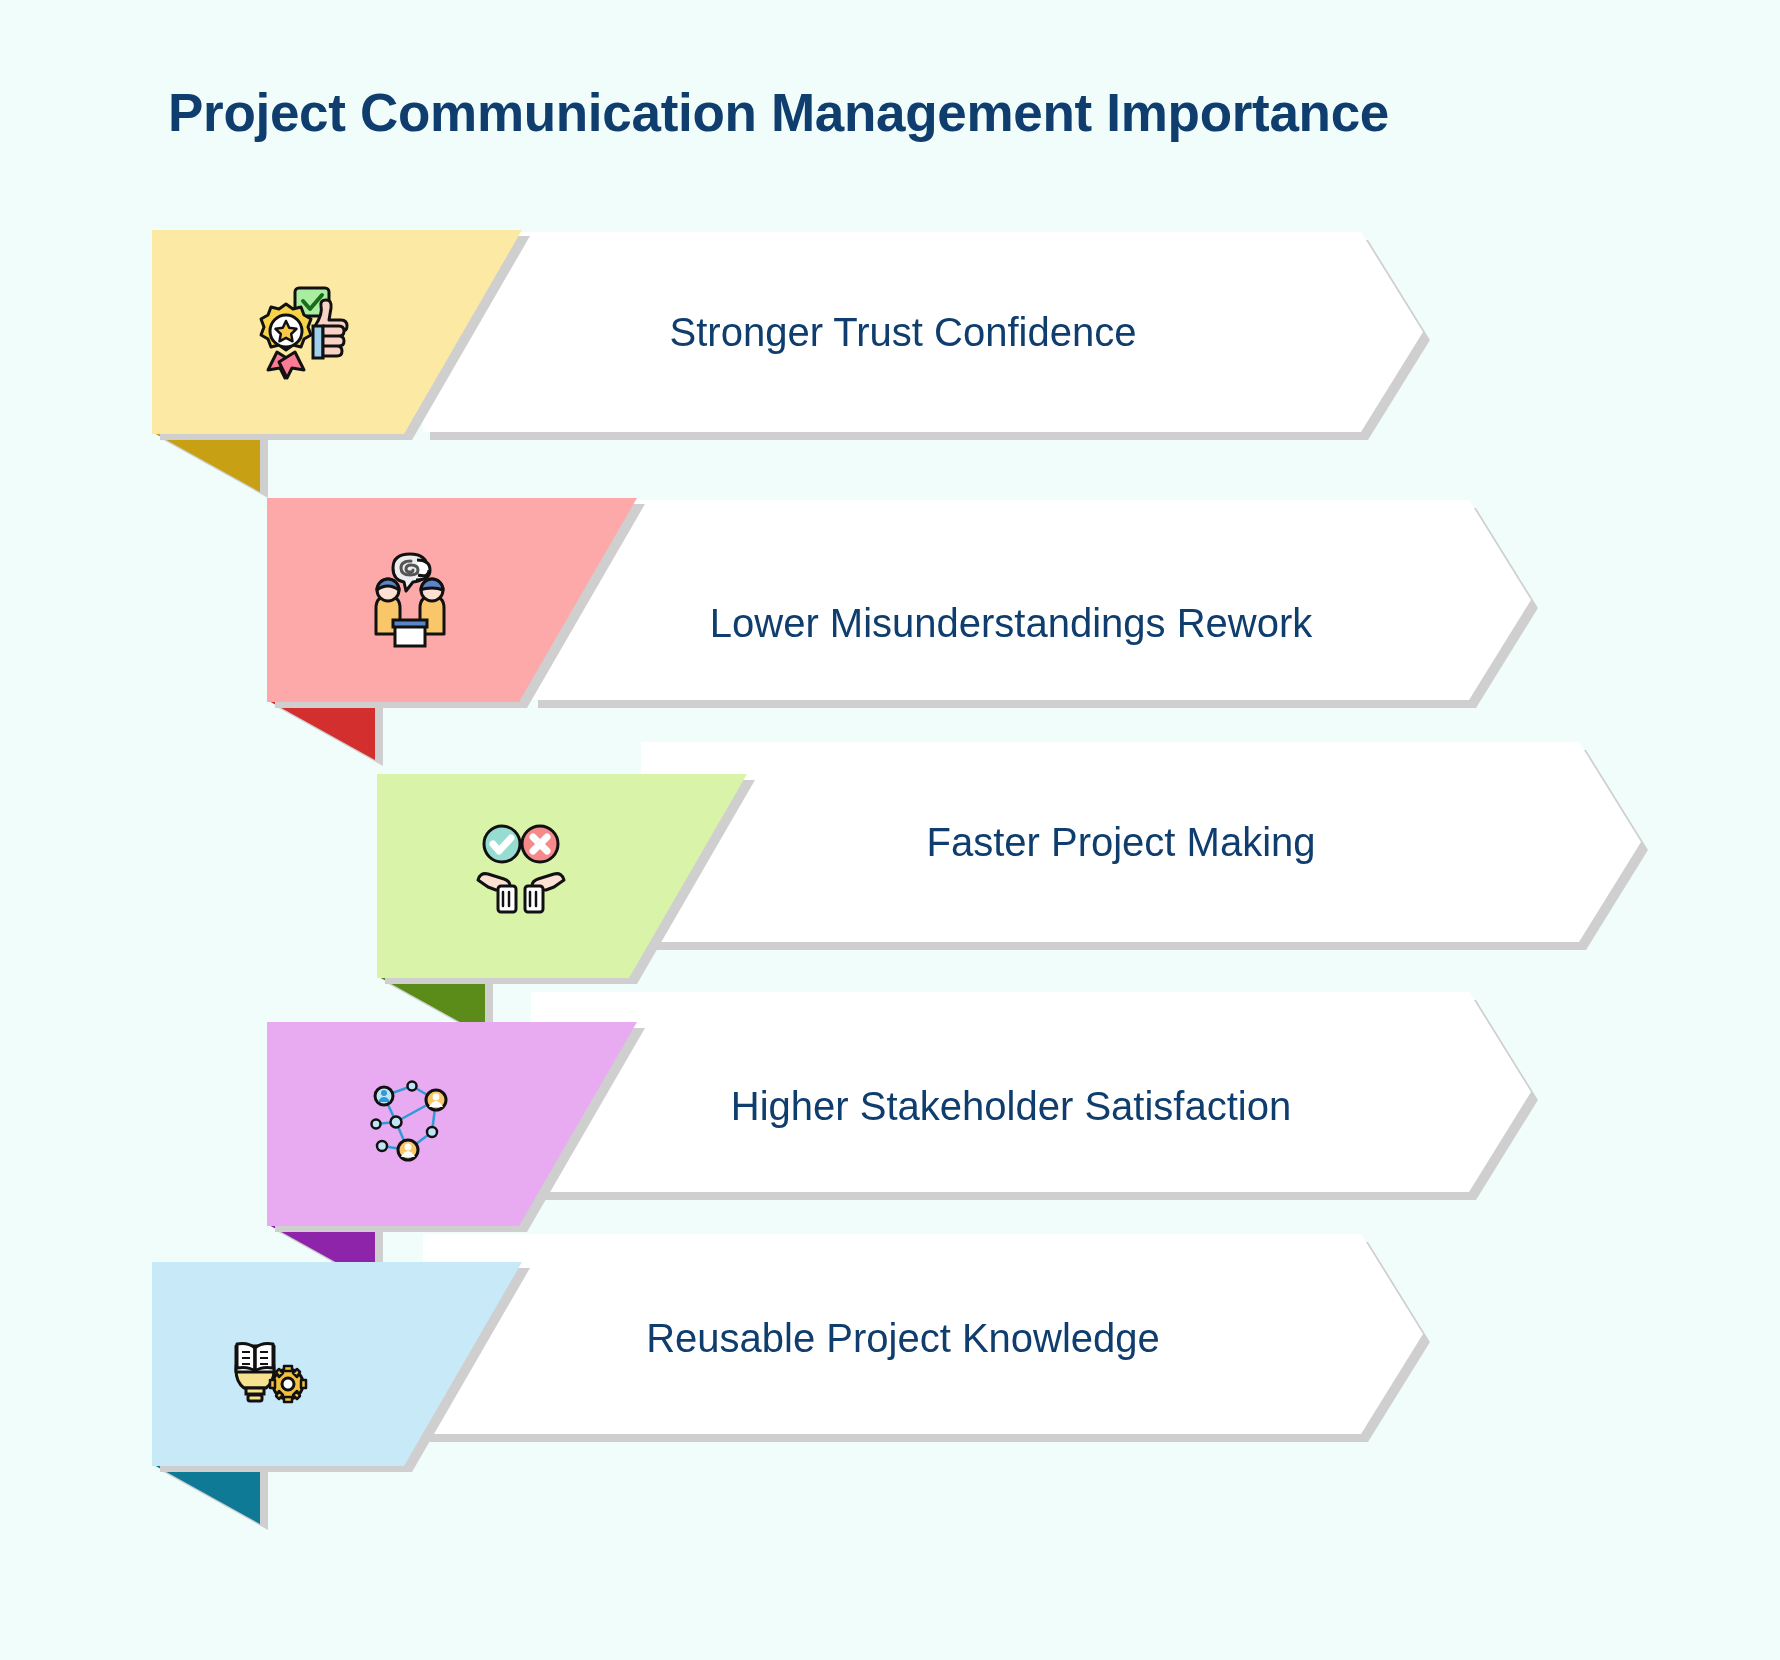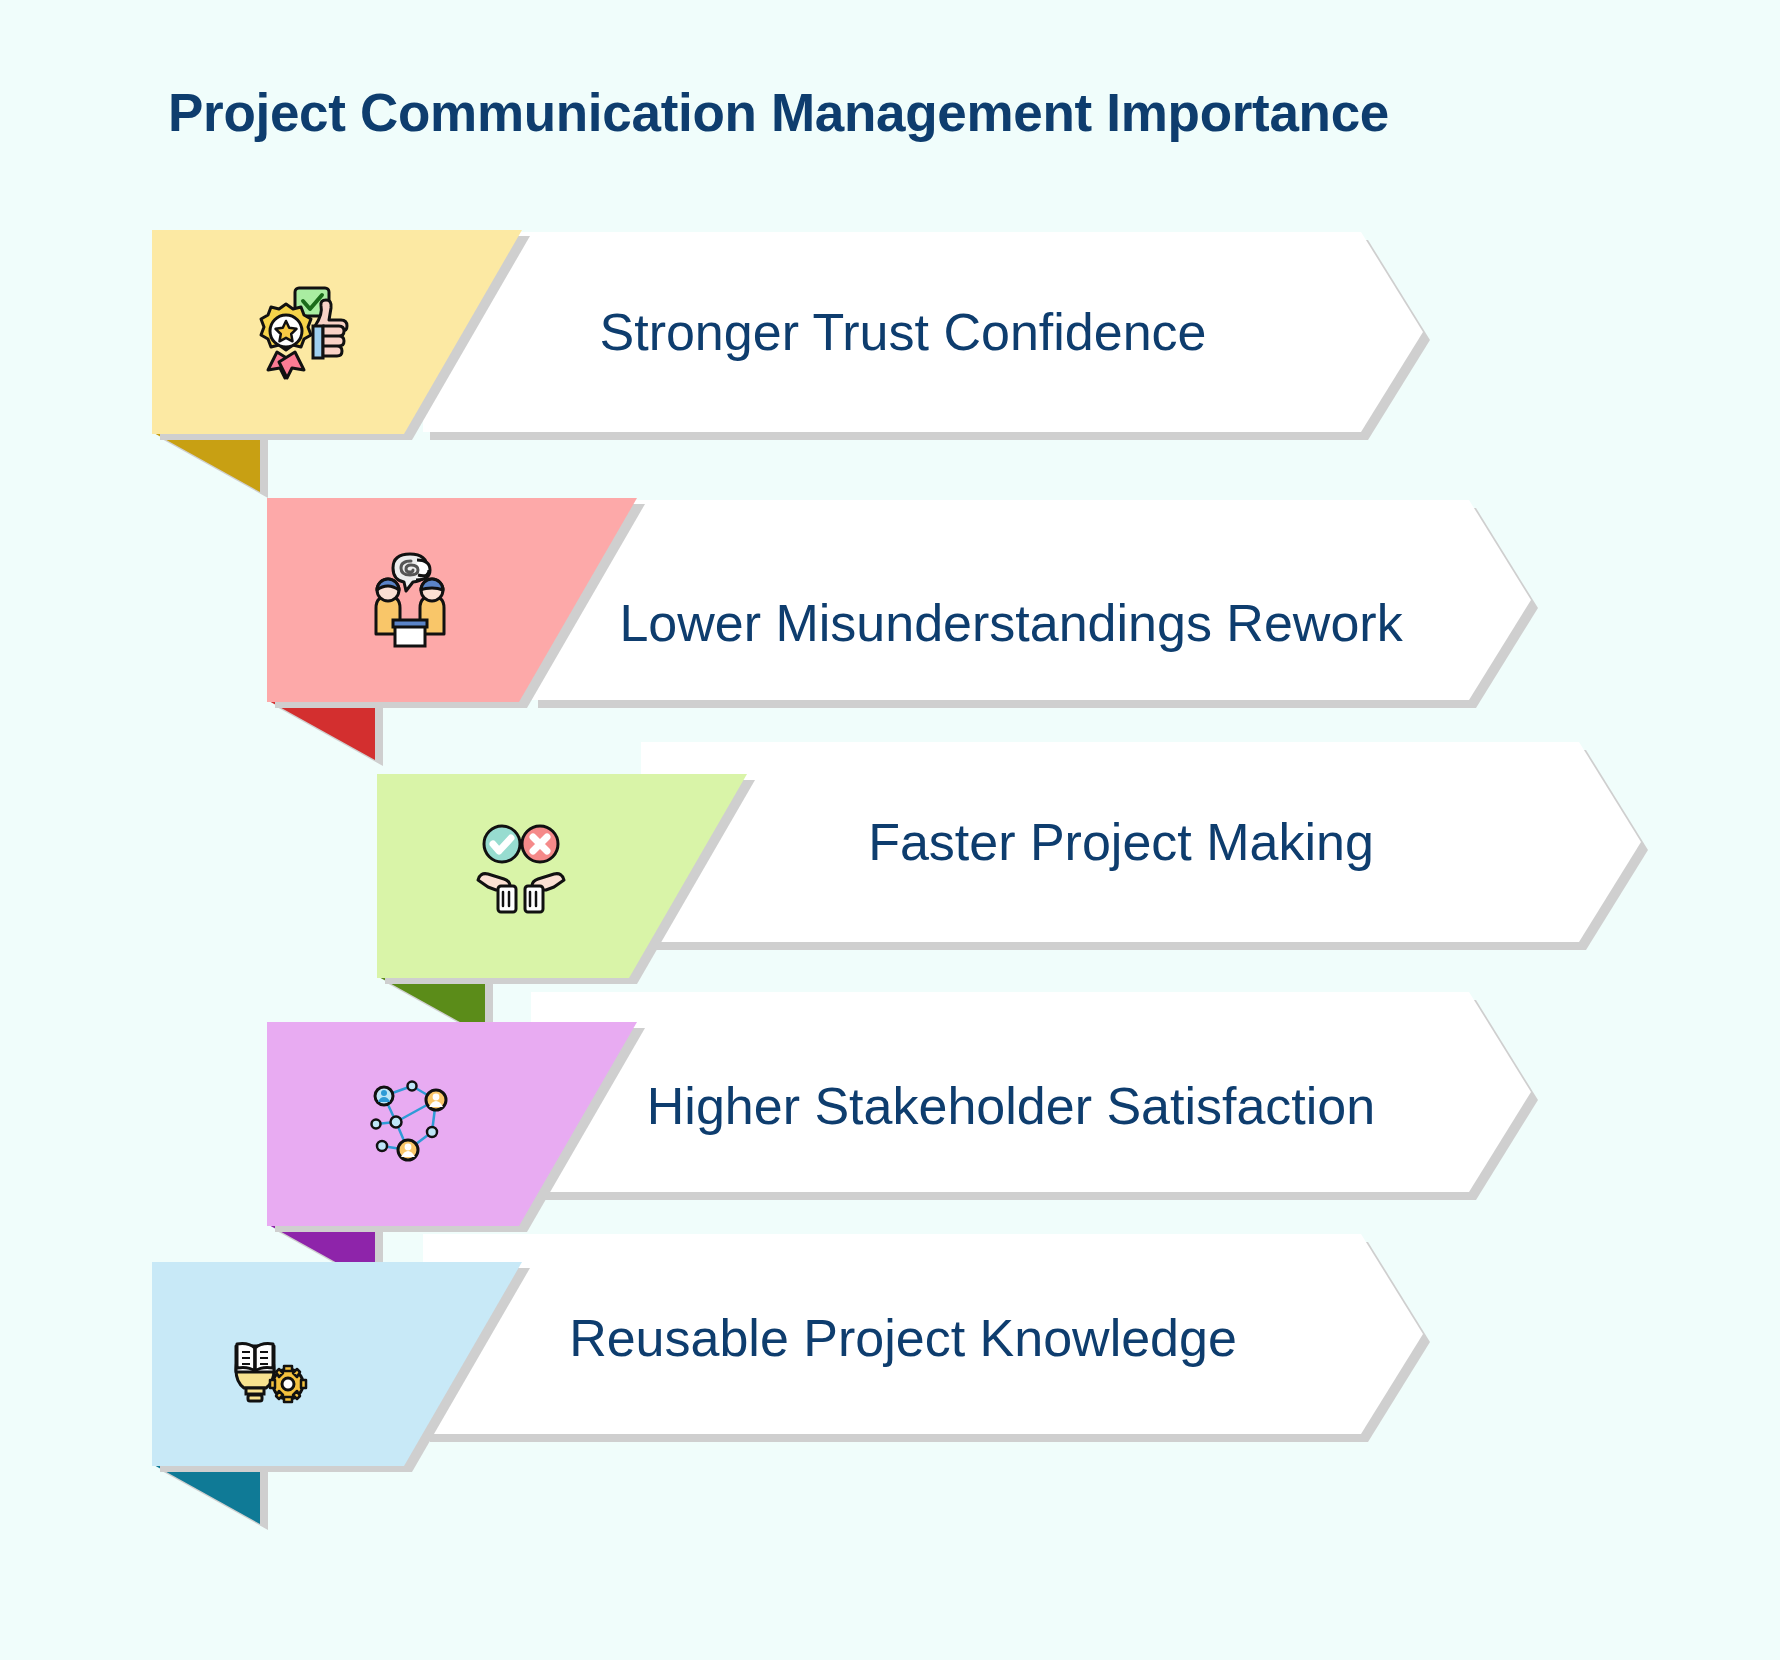--- a/index.html
+++ b/index.html
@@ -34,21 +34,21 @@
   .banner {
     position: absolute;
     background: #ffffff;
     clip-path: polygon(0 0, calc(100% - 62px) 0, 100% 50%, calc(100% - 62px) 100%, 0 100%);
   }
   .banner-label {
     position: absolute;
     top: 0; bottom: 0;
     display: flex;
     align-items: center;
-    font-size: 52px;
+    font-size: 40px;
     font-weight: 500;
     color: #0e3d6e;
     white-space: nowrap;
   }
 
   
   .tab-shadow {
     position: absolute;
     background: #cfcfcf;
     clip-path: polygon(0 0, 100% 0, calc(100% - 118px) 100%, 0 100%);

